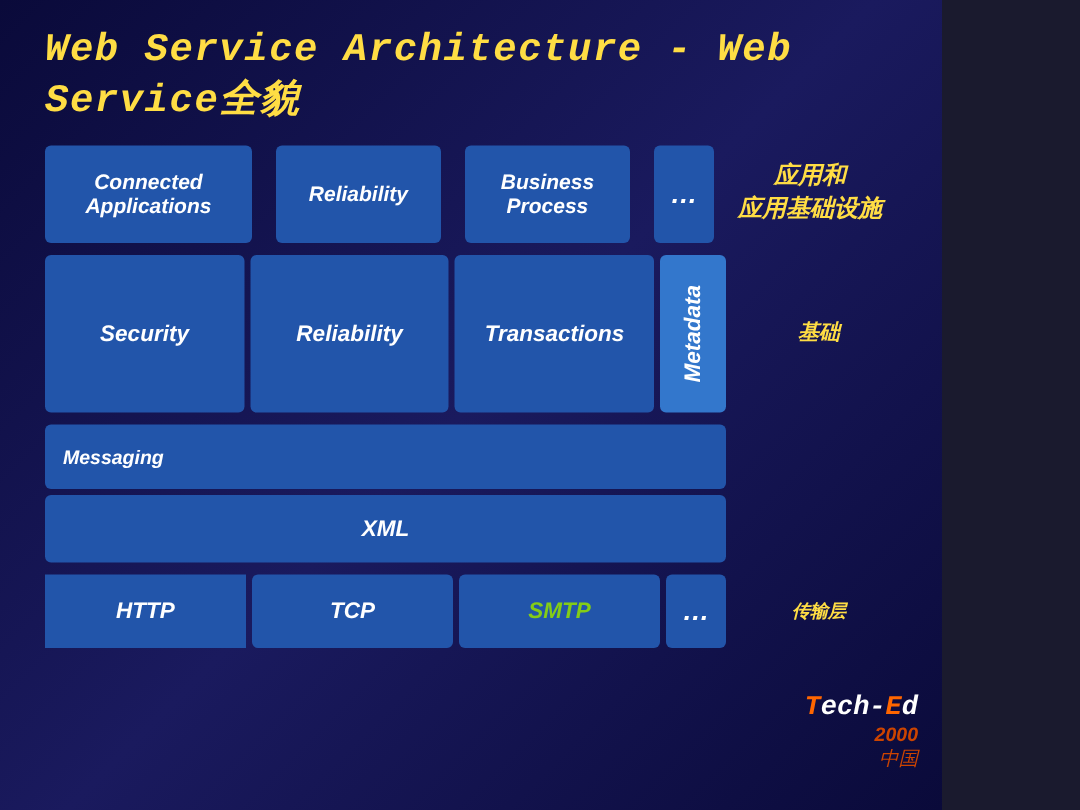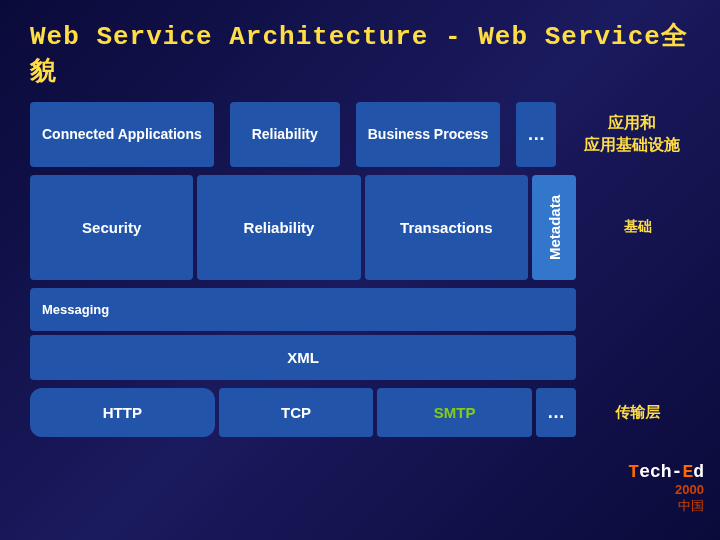--- a/index.html
+++ b/index.html
@@ -6,25 +6,26 @@
     body {
       width: 720px;
       height: 540px;
       background: #1a1a2e;
       font-family: Arial, sans-serif;
       overflow: hidden;
       position: relative;
     }
 
     .slide {
-      width: 720px;
+      width: 628px;
       height: 540px;
       background: linear-gradient(135deg, #0a0a3a 0%, #1a1a5e 50%, #0a0a3a 100%);
       position: relative;
       padding: 0;
+      font-style: italic;
     }
 
     
     .title {
       color: #ffdd44;
       font-size: 26px;
       font-weight: bold;
       font-family: 'Courier New', monospace;
       padding: 18px 30px 14px 30px;
       letter-spacing: 1px;
@@ -246,22 +247,22 @@
       gap: 4px;
       flex: 1;
     }
 
     .box-http {
       background: #2255aa;
       color: white;
       font-size: 15px;
       font-weight: bold;
       text-align: center;
-      padding: 14px 27px;
-      border-radius: 12px;
+      padding: 14px 12px;
+      border-radius: 0;
       flex: 1;
       display: flex;
       align-items: center;
       justify-content: center;
     }
 
     .box-tcp {
       background: #2255aa;
       color: white;
       font-size: 15px;
@@ -298,21 +299,21 @@
       padding: 14px 10px;
       border-radius: 4px;
       min-width: 40px;
       display: flex;
       align-items: center;
       justify-content: center;
     }
 
     .label-transport {
       color: #ffdd44;
-      font-size: 15px;
+      font-size: 12px;
       font-weight: bold;
       text-align: center;
       padding: 10px 10px 10px 16px;
       min-width: 110px;
       display: flex;
       align-items: center;
       justify-content: center;
     }
 
     

